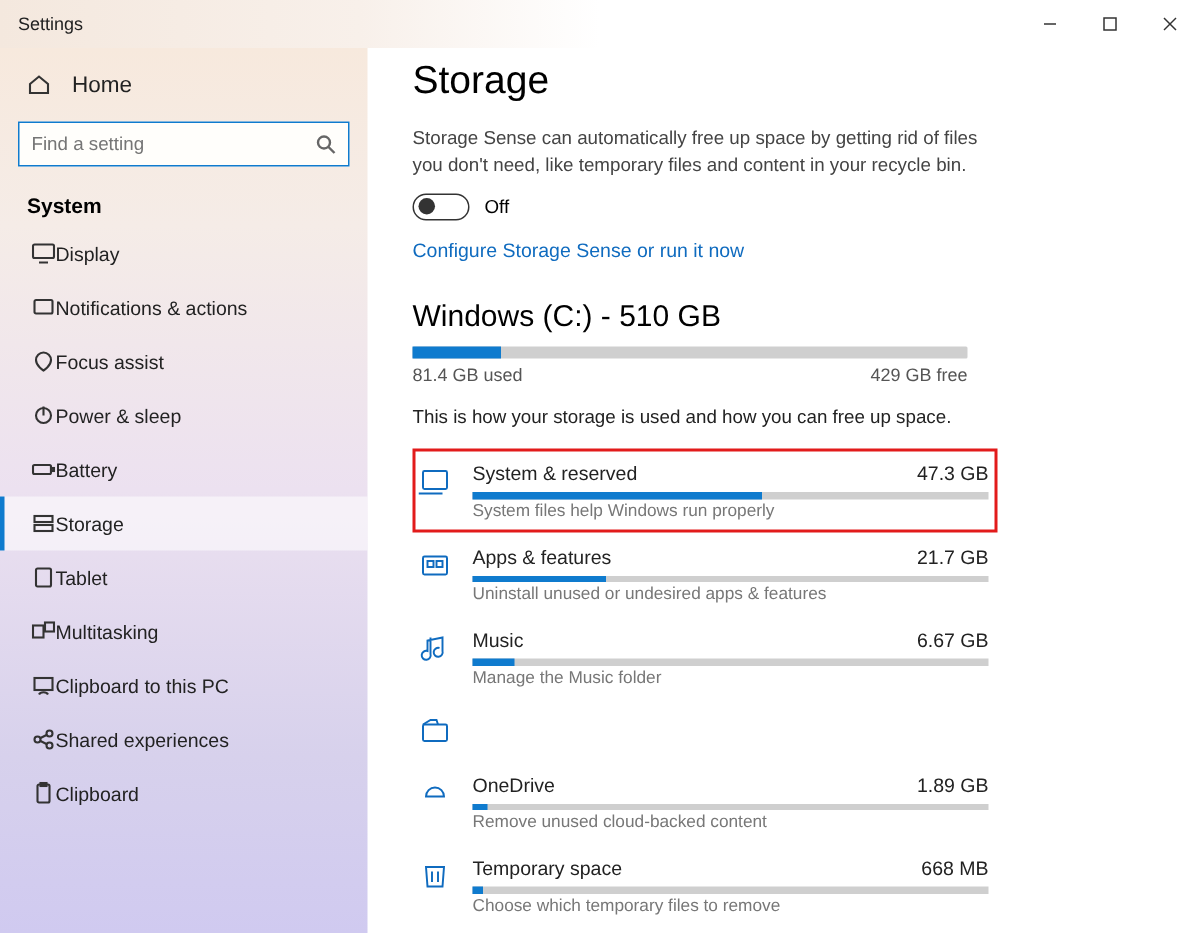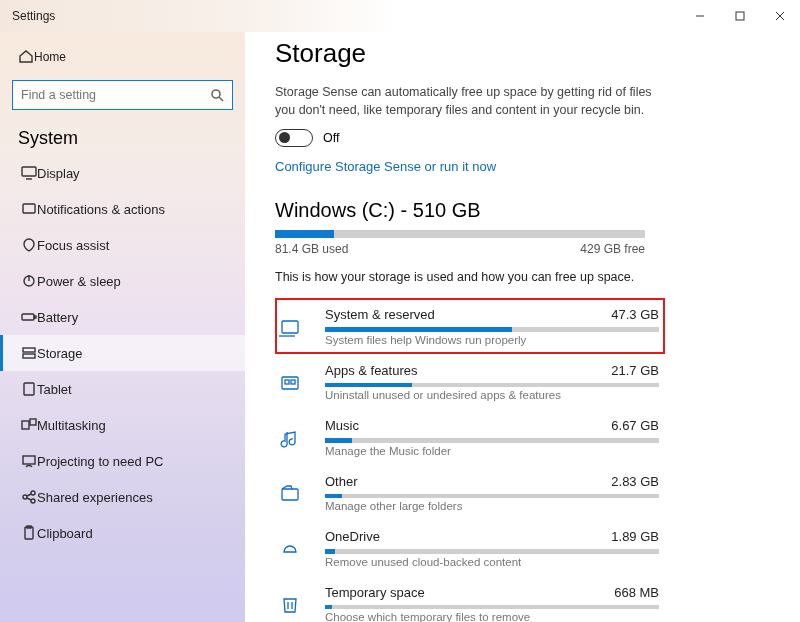--- a/index.html
+++ b/index.html
@@ -3,44 +3,44 @@
 <meta charset="utf-8">
 <style>
 * { box-sizing: border-box; margin: 0; padding: 0; font-family: "Segoe UI", sans-serif; }
 body { width: 800px; height: 622px; overflow: hidden; background: #fff; position: relative; }
 .titlebar { height: 32px; display: flex; align-items: center; background: linear-gradient(90deg,#f4e8de 0%,#f8f0ea 30%,#fff 50%); }
 .titlebar .title { font-size: 12px; padding-left: 12px; color: #222; }
 .titlebar .spacer { flex: 1; }
 .winbtn { width: 40px; height: 32px; display: flex; align-items: center; justify-content: center; color:#333; font-size:11px;}
 .container { display: flex; height: 590px; }
 .sidebar { width: 245px; background: linear-gradient(180deg,#f7e9dd 0%,#f5ece7 20%,#ece1f0 50%,#d7d1ec 80%,#d0caf0 100%); padding-top: 6px; position:relative; }
-.nav { display:flex;align-items:flex-end;padding:10px 14px 10px 18px; font-size:12px; color:#222; cursor:pointer;}
+.nav { display:flex;align-items:flex-start;gap:14px;padding:10px 14px 10px 18px; font-size:15px; color:#222; cursor:pointer;}
 .nav svg, .nav .ic { width:16px;height:16px;stroke:#333;fill:none;stroke-width:1.4;}
 .searchwrap { margin:6px 12px 10px 12px; border:1.5px solid #0f7bce; display:flex;align-items:center;padding:0 8px;height:30px;background:#fffefb;}
 .searchwrap input { flex:1;border:none;outline:none;font-size:12.5px;color:#888;background:transparent;}
 .searchwrap svg {width:14px;height:14px;stroke:#666;fill:none;stroke-width:1.6;}
-.heading { font-weight:400;font-size:18px;padding:8px 18px 6px; }
+.heading { font-weight:700;font-size:14px;padding:8px 18px 6px; }
 .item { display:flex;align-items:center;padding:10px 14px 10px 18px;font-size:13px;color:#222;cursor:pointer;border-left:3px solid transparent;}
 .item.active{background:rgba(255,255,255,0.55);border-left-color:#0f7bce;}
 .item svg{width:16px;height:16px;stroke:#333;fill:none;stroke-width:1.4;}
 .main { flex:1; padding:6px 30px 0 30px; overflow:hidden;}
 h1 { font-weight:400; font-size:26px; margin-bottom:14px;}
 .desc{font-size:12.5px;color:#444;line-height:1.45;max-width:400px;}
 .toggle-row{display:flex;align-items:center;gap:10px;margin:10px 0 4px;}
 .toggle{width:38px;height:18px;border:1.4px solid #333;border-radius:10px;position:relative;}
 .toggle .knob{width:11px;height:11px;border-radius:50%;background:#333;position:absolute;top:2px;left:3px;}
 .togglelabel{font-size:12.5px;}
 .link{color:#0f6bbf;font-size:13px;margin-top:8px;display:inline-block;cursor:pointer;}
 h2{font-weight:400;font-size:20px;margin:24px 0 8px;}
 .diskbar{height:8px;background:#cfcfcf;border-radius:1px;width:370px;position:relative;margin-top:6px;}
 .diskbar .used{height:8px;background:#0f7bce;}
 .diskrow{display:flex;justify-content:space-between;width:370px;font-size:12px;color:#555;margin-top:4px;}
 .explain{font-size:12.5px;margin-top:14px;color:#222;}
 .categories{margin-top:14px;}
-.cat{display:flex;gap:24px;padding:9px 6px 8px 4px;width:390px;cursor:pointer;align-items:center;}
+.cat{display:flex;gap:14px;padding:9px 6px 8px 4px;width:390px;cursor:pointer;}
 .cat.highlight{border:2.5px solid #e21b1b;padding:7px 4px 6px 2px;}
 .cat svg{width:22px;height:22px;stroke:#0f6bbf;fill:none;stroke-width:1.3;margin-top:2px;flex-shrink:0;}
 .cat .body{flex:1;}
 .cat .title-row{display:flex;justify-content:space-between;font-size:13px;color:#222;}
 .cat .bar{height:4.5px;background:#cfcfcf;margin:5px 0 2px;width:100%;position:relative;}
 .cat .bar .fill{height:4.5px;background:#0f7bce;}
 .cat .sub{font-size:11.5px;color:#777;margin-top:2px;}
 </style>
 </head>
 <body>
@@ -134,21 +134,21 @@
           <rect x="1" y="4" width="7" height="8"></rect>
           <rect x="9" y="2" width="6" height="6"></rect>
         </svg>
         <span>Multitasking</span>
       </div>
     <div class="item">
         <svg>
           <rect x="2" y="3" width="12" height="8"></rect>
           <path d="M5 14c1-2 5-2 6 0"></path>
         </svg>
-        <span>Projecting to need PC</span>
+        <span>Clipboard to this PC</span>
       </div>
     <div class="item">
         <svg>
           <circle cx="4" cy="8" r="2"></circle>
           <circle cx="12" cy="4" r="2"></circle>
           <circle cx="12" cy="12" r="2"></circle>
           <line x1="6" y1="7" x2="10" y2="5"></line>
           <line x1="6" y1="9" x2="10" y2="11"></line>
         </svg>
         <span>Shared experiences</span>
@@ -230,30 +230,20 @@
               <div class="fill" style="width:8%"></div>
             </div>
             <div class="sub">Manage the Music folder</div>
           </div>
         </div>
         <div class="cat">
           <svg viewBox="0 0 22 22">
             <rect x="3" y="6" width="16" height="11" rx="1"></rect>
             <path d="M3 6l5-3h4l1 3"></path>
           </svg>
-          <div class="body">
-            <div class="title-row">
-              <span>Other</span>
-              <span>2.83 GB</span>
-            </div>
-            <div class="bar">
-              <div class="fill" style="width:5%"></div>
-            </div>
-            <div class="sub">Manage other large folders</div>
-          </div>
         </div>
         <div class="cat">
           <svg viewBox="0 0 22 22">
             <path d="M5 13a6 6 0 0112 0H5z"></path>
           </svg>
           <div class="body">
             <div class="title-row">
               <span>OneDrive</span>
               <span>1.89 GB</span>
             </div>

